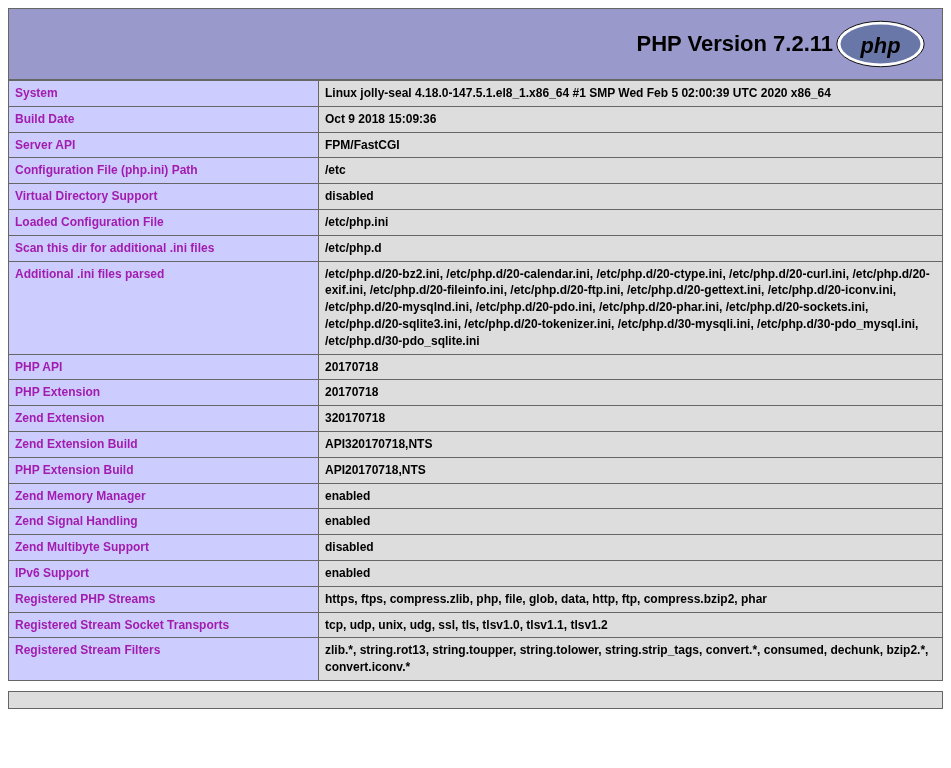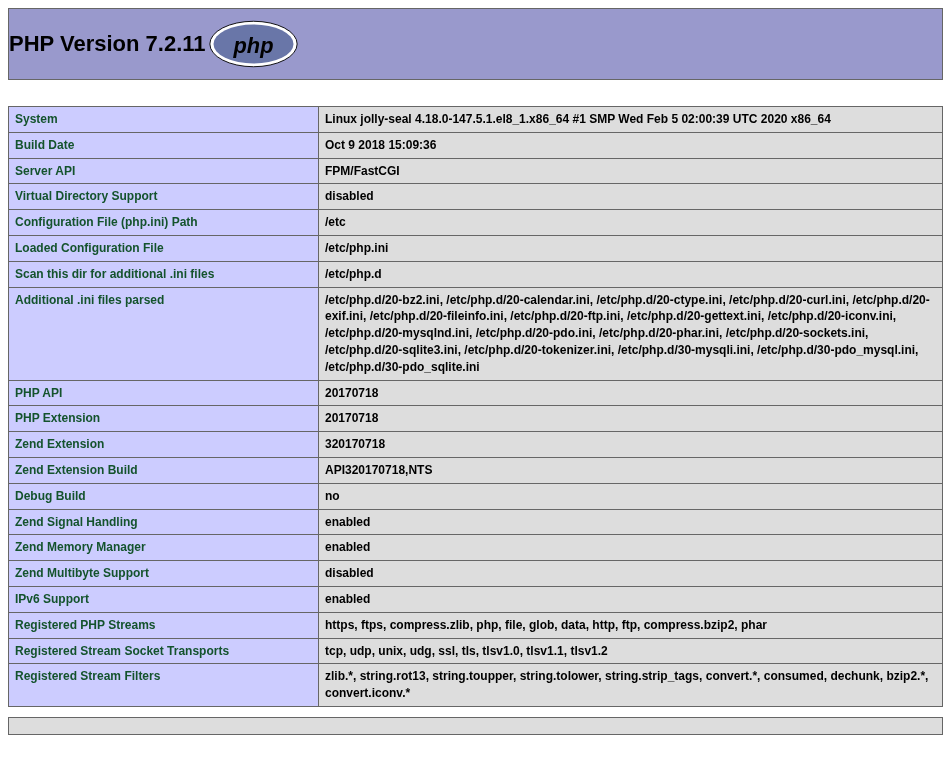--- a/index.html
+++ b/index.html
@@ -9,25 +9,25 @@
     }
     body {
       font-family: Arial, Helvetica, sans-serif;
       background: #ffffff;
       padding: 8px;
       font-size: 12px;
     }
     .header {
       background: #9999cc;
       border: 1px solid #666;
-      padding: 10px 0;
+      padding: 10px 14px;
       display: flex;
-      justify-content: flex-start;
+      justify-content: flex-end;
       align-items: center;
-      margin-bottom: 26px;
+      margin-bottom: 0;
     }
     .header h1 {
       font-size: 22px;
       font-weight: bold;
       color: #000;
     }
     .php-logo {
       width: 95px;
       height: 50px;
     }
@@ -40,21 +40,21 @@
       border: 1px solid #666;
       padding: 4px 6px;
       vertical-align: top;
       line-height: 1.4;
       font-weight: bold;
     }
     .info-table td.label {
       background: #ccccff;
       font-weight: bold;
       width: 310px;
-      color: #14532d;
+      color: #a21caf;
     }
     .info-table td.value {
       background: #dddddd;
       color: #000;
     }
     .zend-box {
       border: 1px solid #666;
       background: #dddddd;
       padding: 8px 10px;
       display: flex;
@@ -82,26 +82,26 @@
       </tr>
       <tr>
         <td class="label">Build Date</td>
         <td class="value">Oct 9 2018 15:09:36</td>
       </tr>
       <tr>
         <td class="label">Server API</td>
         <td class="value">FPM/FastCGI</td>
       </tr>
       <tr>
+        <td class="label">Configuration File (php.ini) Path</td>
+        <td class="value">/etc</td>
+      </tr>
+      <tr>
         <td class="label">Virtual Directory Support</td>
         <td class="value">disabled</td>
-      </tr>
-      <tr>
-        <td class="label">Configuration File (php.ini) Path</td>
-        <td class="value">/etc</td>
       </tr>
       <tr>
         <td class="label">Loaded Configuration File</td>
         <td class="value">/etc/php.ini</td>
       </tr>
       <tr>
         <td class="label">Scan this dir for additional .ini files</td>
         <td class="value">/etc/php.d</td>
       </tr>
       <tr>
@@ -118,29 +118,29 @@
       </tr>
       <tr>
         <td class="label">Zend Extension</td>
         <td class="value">320170718</td>
       </tr>
       <tr>
         <td class="label">Zend Extension Build</td>
         <td class="value">API320170718,NTS</td>
       </tr>
       <tr>
-        <td class="label">Debug Build</td>
-        <td class="value">no</td>
+        <td class="label">PHP Extension Build</td>
+        <td class="value">API20170718,NTS</td>
+      </tr>
+      <tr>
+        <td class="label">Zend Memory Manager</td>
+        <td class="value">enabled</td>
       </tr>
       <tr>
         <td class="label">Zend Signal Handling</td>
-        <td class="value">enabled</td>
-      </tr>
-      <tr>
-        <td class="label">Zend Memory Manager</td>
         <td class="value">enabled</td>
       </tr>
       <tr>
         <td class="label">Zend Multibyte Support</td>
         <td class="value">disabled</td>
       </tr>
       <tr>
         <td class="label">IPv6 Support</td>
         <td class="value">enabled</td>
       </tr>

